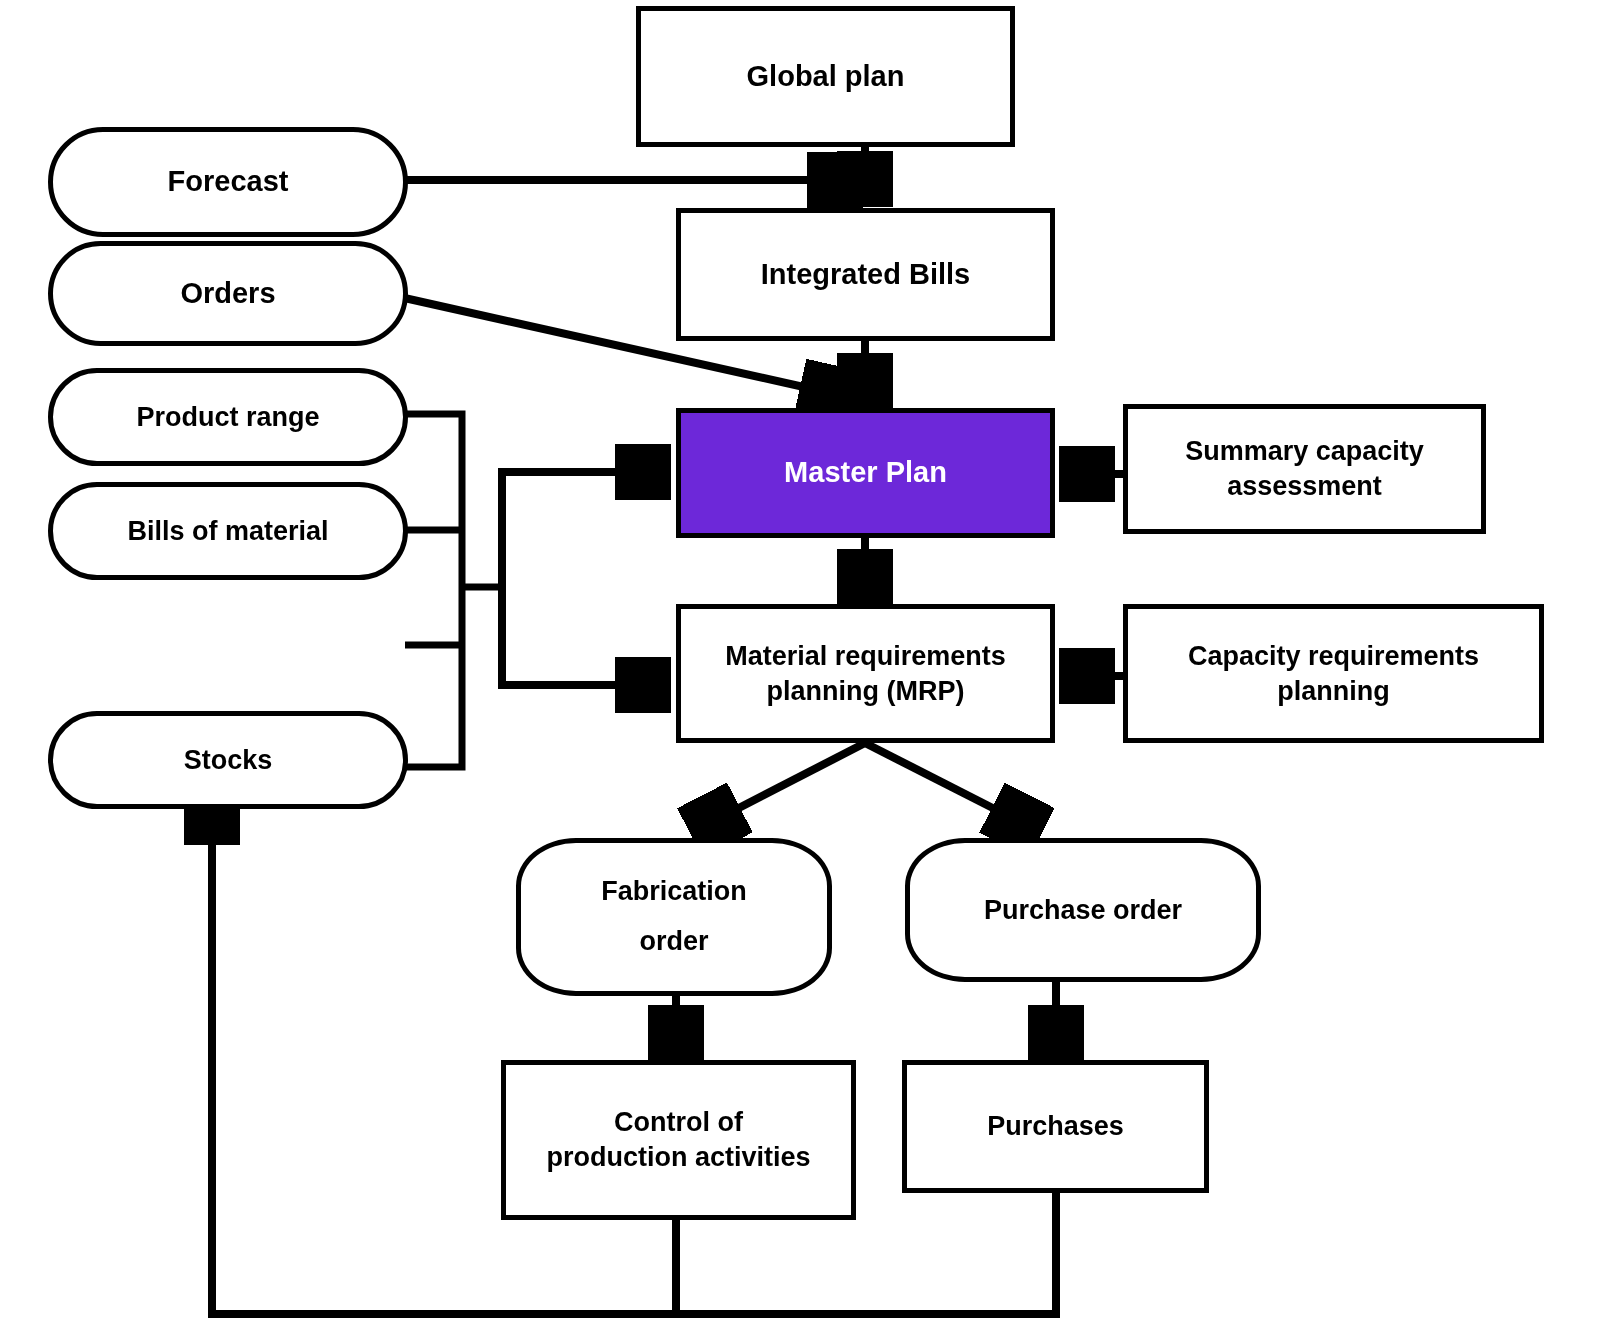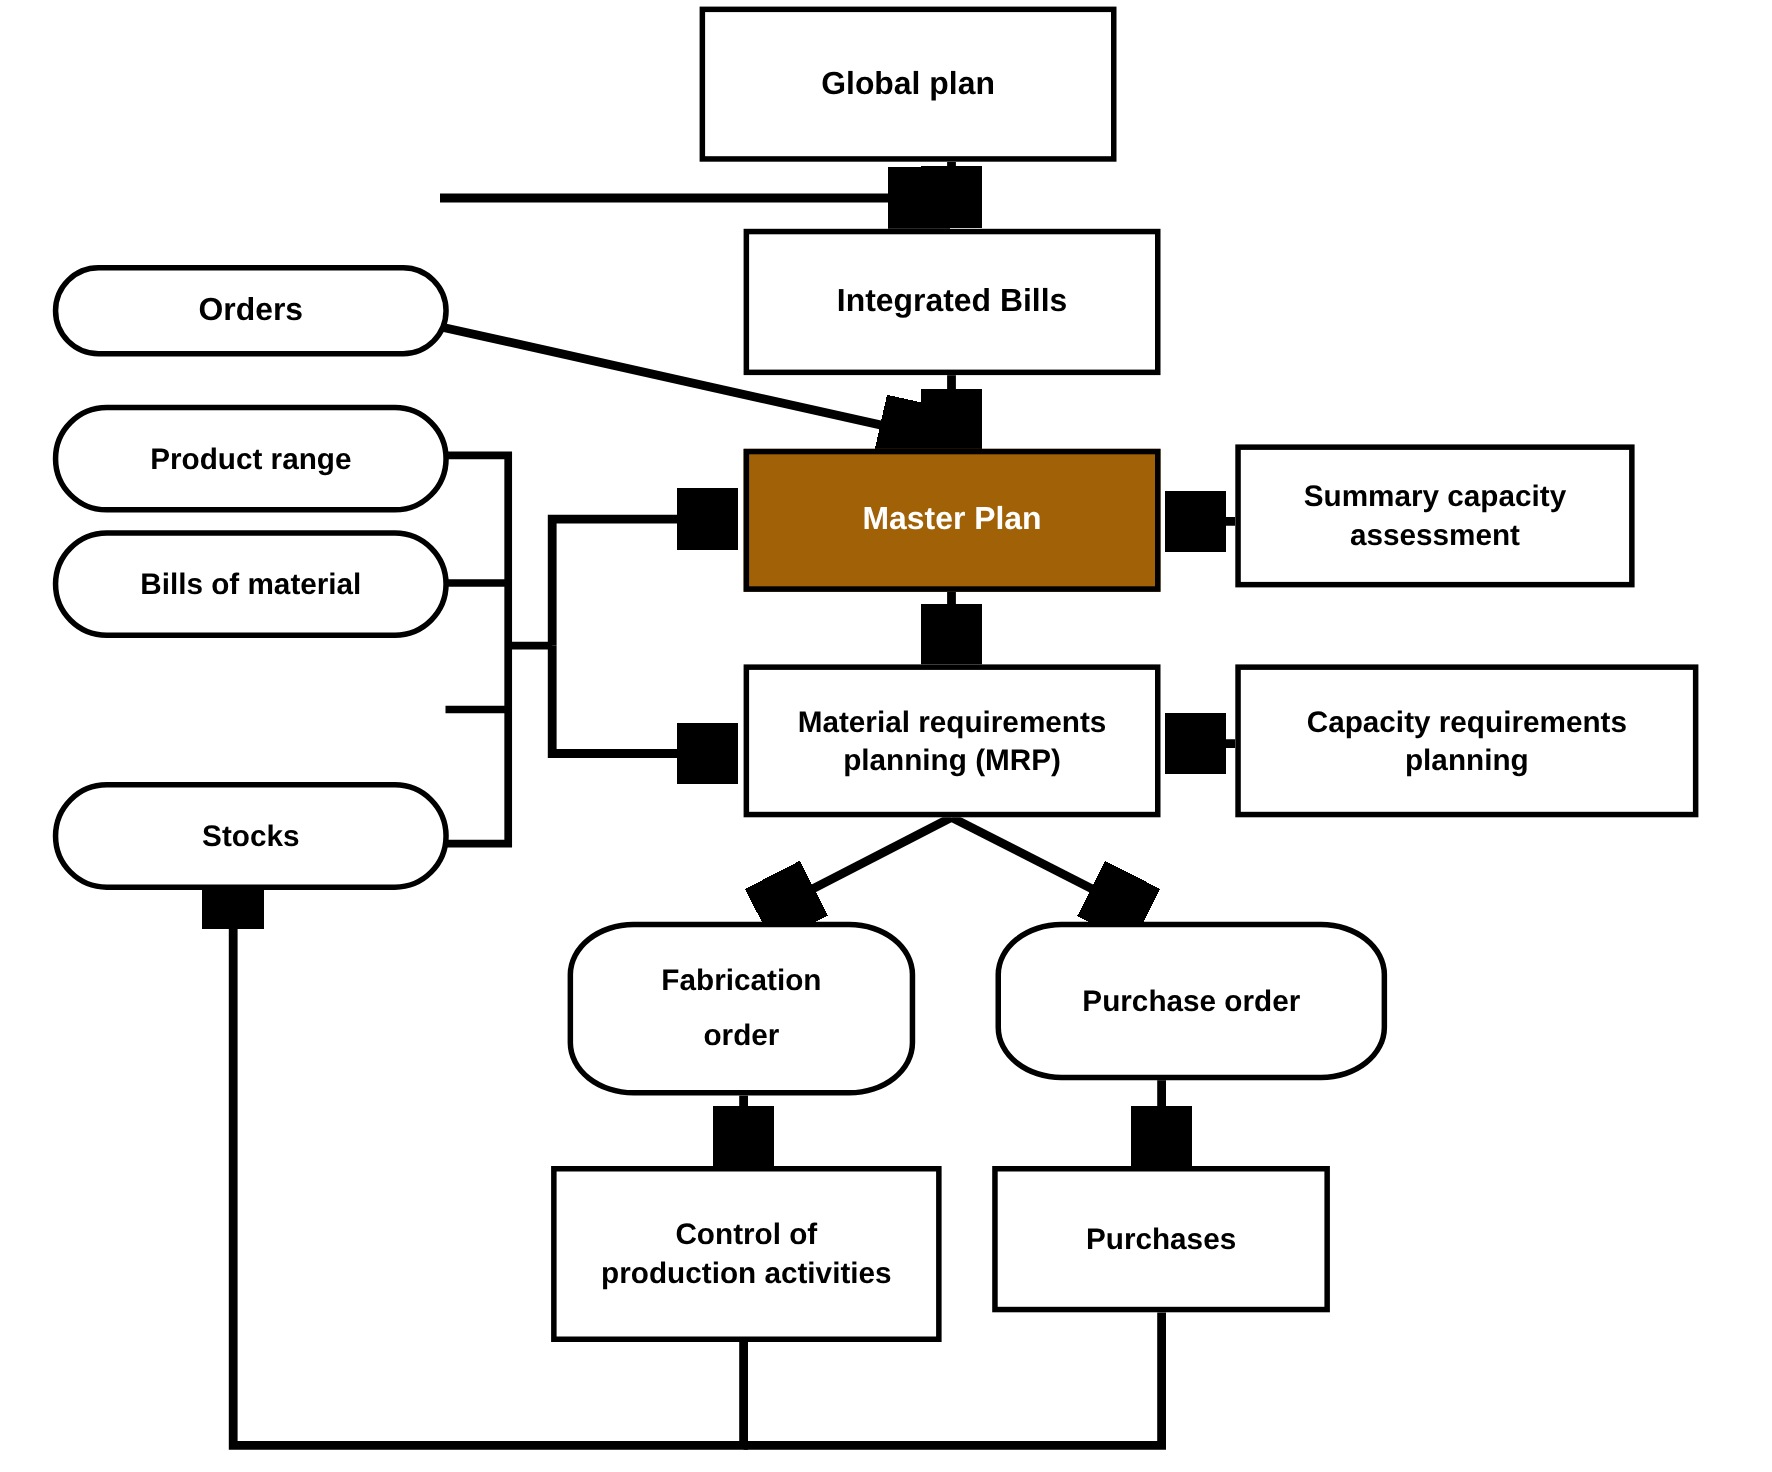--- a/index.html
+++ b/index.html
@@ -29,21 +29,21 @@
     border: 5px solid #000000;
     color: #000000;
     font-weight: bold;
     line-height: 1.28;
     z-index: 3;
   }
   .node.rect { border-radius: 0; }
   .node.pill { border-radius: 90px; }
   .node.round { border-radius: 52px; }
   .node.accent {
-    background: #a16207;
+    background: #6d28d9;
     color: #ffffff;
     border-color: #000000;
   }
   .node span { display: block; padding: 0 10px; }
   svg#wires {
     position: absolute;
     left: 0;
     top: 0;
     width: 1611px;
     height: 1338px;
@@ -128,22 +128,25 @@
     </g>
     <g>
       <polyline points="1056,1193 1056,1314 676,1314"></polyline>
     </g>
   </svg>
 
   <div class="node rect" style="left:636px; top:6px; width:379px; height:141px; font-size:29px;">
     <span>Global plan</span>
   </div>
 
-
-  <div class="node pill" style="left:48px; top:241px; width:360px; height:83px; font-size:29px;">
+  <div class="node pill" style="left:48px; top:127px; width:360px; height:110px; font-size:29px;">
+    <span>Forecast</span>
+  </div>
+
+  <div class="node pill" style="left:48px; top:241px; width:360px; height:105px; font-size:29px;">
     <span>Orders</span>
   </div>
 
   <div class="node rect" style="left:676px; top:208px; width:379px; height:133px; font-size:29px;">
     <span>Integrated Bills</span>
   </div>
 
   <div class="node pill" style="left:48px; top:368px; width:360px; height:98px; font-size:27px;">
     <span>Product range</span>
   </div>

